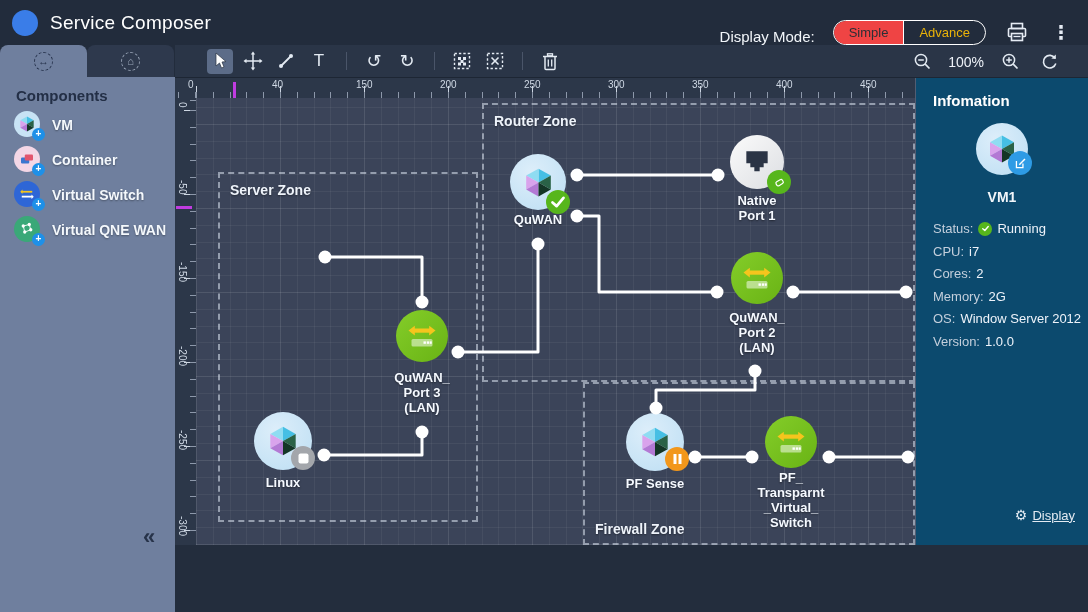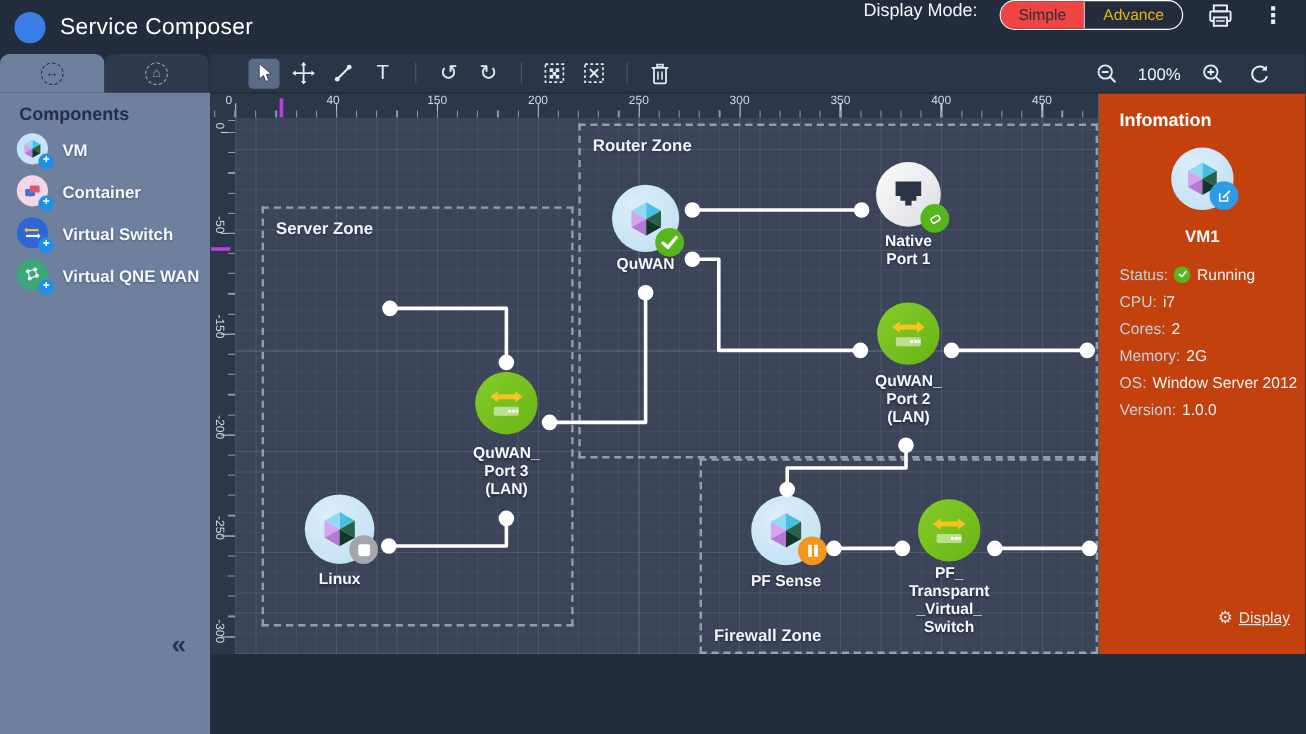--- a/index.html
+++ b/index.html
@@ -5,21 +5,21 @@
   * { box-sizing: border-box; margin: 0; padding: 0; }
   html,body { width:1088px; height:612px; overflow:hidden; background:#232d3d;
     font-family:"Liberation Sans","DejaVu Sans",sans-serif; }
   .app { position:relative; width:1088px; height:612px; }
 
   
   .topbar { position:absolute; left:0; top:0; width:1088px; height:45px; background:#222c3c;
     display:flex; align-items:center; }
   .logo { width:26px; height:26px; border-radius:50%; background:#3a7de8; margin-left:12px; }
   .app-title { color:#fff; font-size:19px; font-weight:500; margin-left:12px; letter-spacing:.3px; }
-  .topbar-right { position:absolute; right:14px; top:0; height:45px; display:flex; align-items:flex-start; gap:18px; }
+  .topbar-right { position:absolute; right:14px; top:0; height:45px; display:flex; align-items:flex-end; gap:18px; }
   .dm-label { color:#f2f6fa; font-size:15px; }
   .mode-toggle { display:flex; border:1.5px solid #fff; border-radius:14px; height:25px; overflow:hidden; }
   .mode-seg { font-size:13px; display:flex; align-items:center; padding:0 15px; cursor:default; }
   .mode-simple { background:#ef4444; color:#2b2f36; border-radius:13px 0 0 13px; border-right:1.5px solid #fff; font-weight:500;}
   .mode-advance { color:#eab308; }
   .icon-btn { display:flex; align-items:center; justify-content:center; width:26px; height:26px; }
   .kebab { color:#e6ecf4; font-size:19px; font-weight:700; line-height:1; }
 
   
   .sidebar { position:absolute; left:0; top:45px; width:175px; height:567px; background:#6f7f9e; }
@@ -88,21 +88,21 @@
   .badge { position:absolute; width:24px; height:24px; border-radius:50%; display:flex; align-items:center; justify-content:center; z-index:5; }
   .badge-run { background:#57b61c; }
   .badge-stop { background:#a3a6ab; }
   .badge-pause { background:#f2971b; }
   .badge-edit { background:#2e9be5; }
   .selected-vm { position:absolute; left:49px; top:110px; width:80px; height:125px; background:#b02cc8;
     border-radius:6px; z-index:4; text-align:center; }
   .cursor-glyph { position:absolute; z-index:7; }
 
   
-  .info-panel { position:absolute; left:915px; top:78px; width:173px; height:467px; background:#c2410c;
+  .info-panel { position:absolute; left:915px; top:78px; width:173px; height:467px; background:#0c4a6e;
     border-left:1px solid #525d72; }
   .info-header { color:#fff; font-size:15px; font-weight:700; margin:14px 0 0 17px; }
   .info-icon-wrap { position:relative; width:56px; height:56px; margin:14px auto 0 auto; }
   .info-node-name { text-align:center; color:#f2f6fa; font-size:14px; font-weight:700; margin-top:10px; }
   .info-fields { margin:16px 0 8px 17px; display:flex; flex-direction:column; gap:7.5px; }
   .info-row { display:flex; align-items:center; font-size:13px; }
   .info-row .flabel { color:#c4cfdc; margin-right:5px; white-space:nowrap; }
   .info-row .fvalue { color:#eef3fa; white-space:nowrap; }
   .mini-check { width:14px; height:14px; border-radius:50%; background:#57b61c; display:inline-flex;
     align-items:center; justify-content:center; margin-right:5px; }

